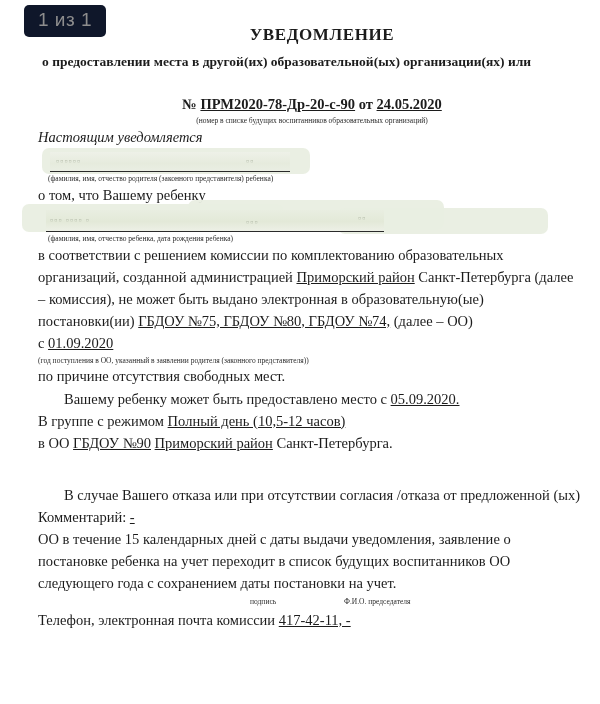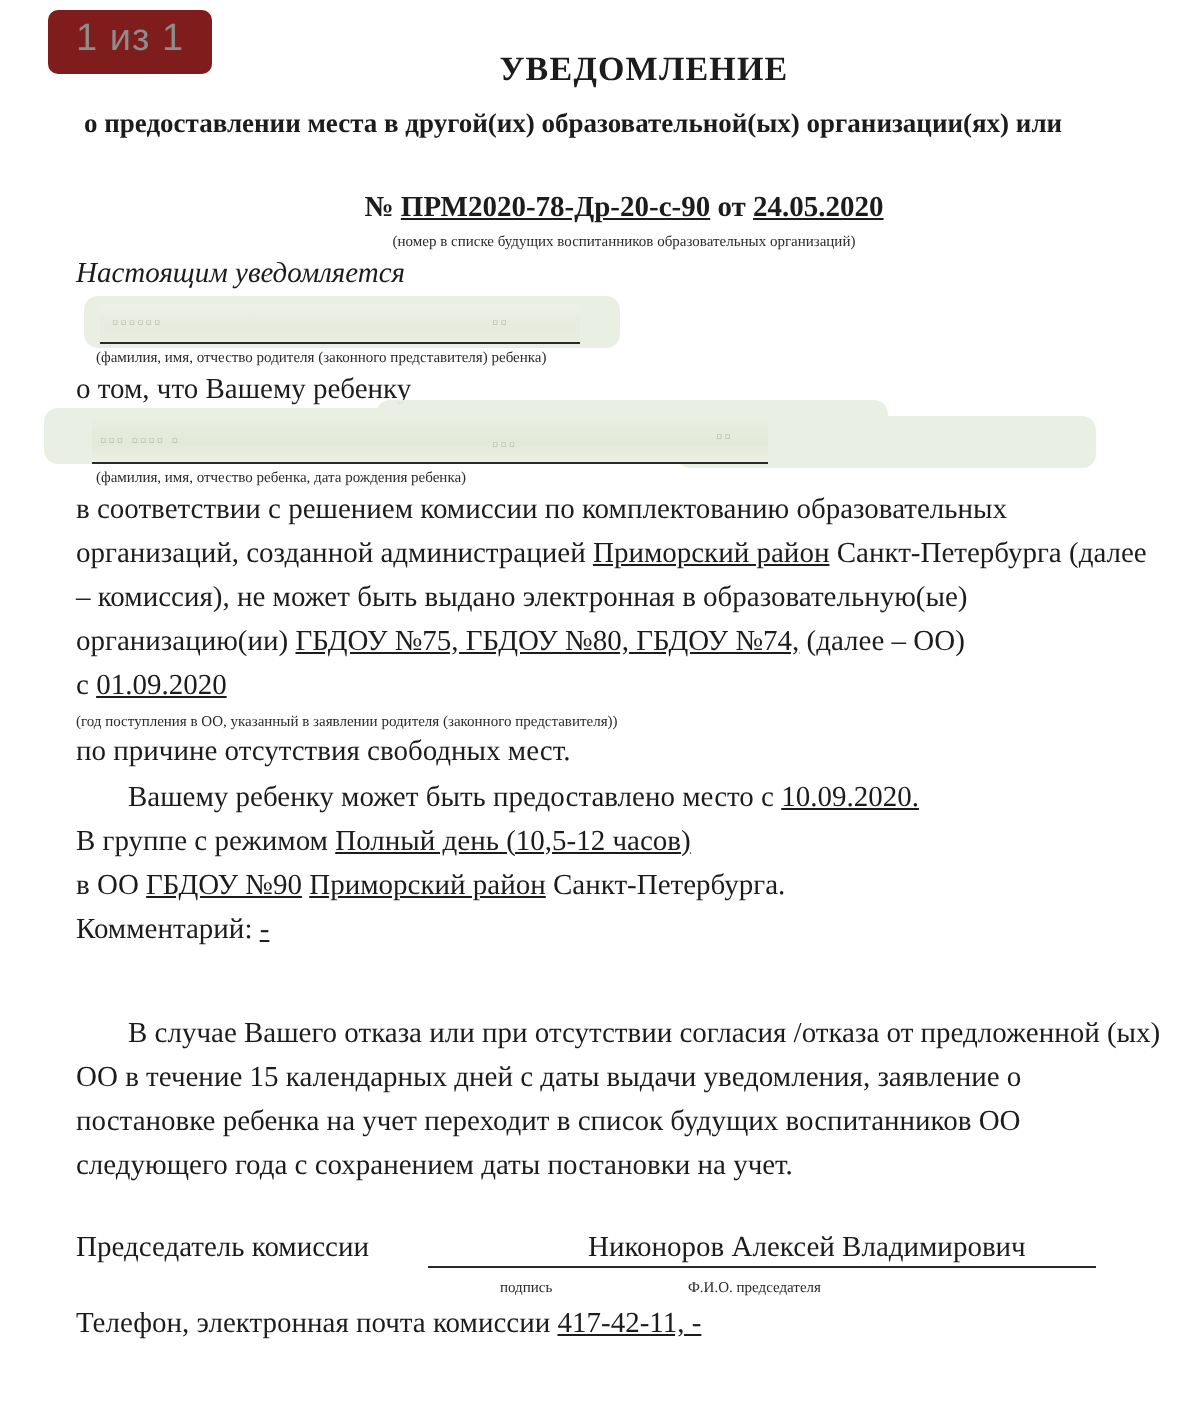--- a/index.html
+++ b/index.html
@@ -38,21 +38,21 @@
     height: 704px;
     background: #ffffff;
   }
 
   
   .page-badge {
     position: absolute;
     left: 24px;
     top: 5px;
     padding: 3px 14px 5px 14px;
-    background: #7f1d1d;
+    background: #0f172a;
     border-radius: 5px;
     font-family: "Liberation Sans", "DejaVu Sans", sans-serif;
     font-size: 19px;
     color: #8d8d8d;
     letter-spacing: 0.5px;
     line-height: 1.25;
   }
 
   
   .doc {
@@ -239,57 +239,52 @@
 
     <p class="line sp-b">в соответствии с решением комиссии по комплектованию образовательных</p>
 
     <p class="line">
       <span>организаций, созданной администрацией </span><span class="u">Приморский район</span><span> Санкт-Петербурга (далее</span>
     </p>
 
     <p class="line">– комиссия), не может быть выдано электронная в образовательную(ые)</p>
 
     <p class="line">
-      <span>организацию(ии) </span><span class="u">ГБДОУ №75, ГБДОУ №80, ГБДОУ №74,</span><span> (далее – ОО)</span>
+      <span>постановки(ии) </span><span class="u">ГБДОУ №75, ГБДОУ №80, ГБДОУ №74,</span><span> (далее – ОО)</span>
     </p>
 
     <p class="line">
       <span>с </span><span class="u">01.09.2020</span>
     </p>
 
     <div class="caption" style="margin-top:2px;">(год поступления в ОО, указанный в заявлении родителя (законного представителя))</div>
 
     <p class="line sp-b">по причине отсутствия свободных мест.</p>
 
     <p class="line indent">
-      <span>Вашему ребенку может быть предоставлено место с </span><span class="u">10.09.2020.</span>
+      <span>Вашему ребенку может быть предоставлено место с </span><span class="u">05.09.2020.</span>
     </p>
 
     <p class="line sp-b">
       <span>В группе с режимом </span><span class="u">Полный день (10,5-12 часов)</span>
     </p>
 
     <p class="line">
       <span>в ОО </span><span class="u">ГБДОУ №90</span><span>  </span><span class="u">Приморский район</span><span>  Санкт-Петербурга.</span>
     </p>
 
+    <p class="line indent" style="margin-top:30px;">В случае Вашего отказа или при отсутствии согласия /отказа от предложенной (ых)</p>
+
     <p class="line sp-c">
       <span>Комментарий: </span><span class="u">-</span>
     </p>
-
-    <p class="line indent" style="margin-top:30px;">В случае Вашего отказа или при отсутствии согласия /отказа от предложенной (ых)</p>
     <p class="line">ОО в течение 15 календарных дней с даты выдачи уведомления, заявление о</p>
     <p class="line">постановке ребенка на учет переходит в список будущих воспитанников ОО</p>
     <p class="line">следующего года с сохранением даты постановки на учет.</p>
 
-    <div class="sig-row">
-      <span class="sig-label">Председатель комиссии</span>
-      <span class="sig-rule"></span>
-      <span class="sig-name">Никоноров Алексей Владимирович</span>
-    </div>
 
     <div class="sig-caps">
       <span class="caption c1">подпись</span>
       <span class="caption c2">Ф.И.О. председателя</span>
     </div>
 
     <p class="line phone-row">
       <span>Телефон, электронная почта комиссии </span><span class="u">417-42-11, -</span>
     </p>
 

